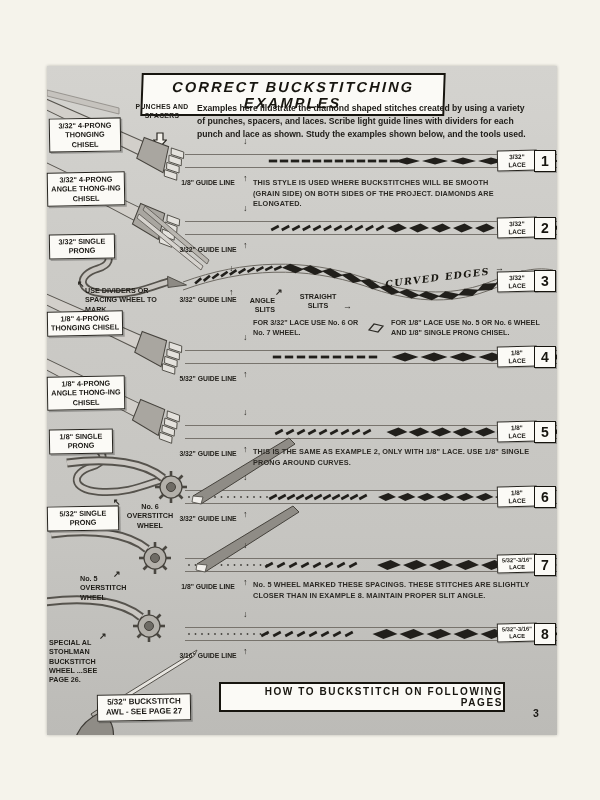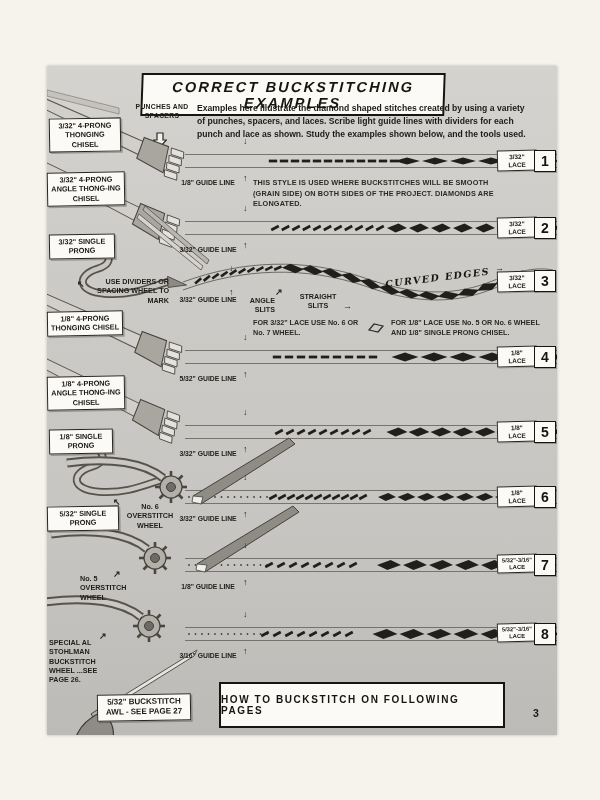--- a/index.html
+++ b/index.html
@@ -32,21 +32,21 @@
   .tool-box{position:absolute;background:#fbfaf6;border:1.2px solid #26241f;padding:2px 2px;
         font-weight:bold;font-size:7.3px;line-height:1.3;text-align:center;color:#1c1a16;
         z-index:5;box-shadow:1.5px 1.5px 0 rgba(0,0,0,.25);transform:rotate(-1deg);}
   .hand{position:absolute;font-weight:bold;font-size:7.2px;line-height:1.3;color:#1f1d18;
         z-index:5;}
   .hand.italic{}
   .curved-edges{position:absolute;left:338px;top:206px;font-style:italic;font-weight:bold;
         font-size:9.5px;letter-spacing:1.5px;color:#17150f;transform:rotate(-7deg);z-index:4;
         font-family:"DejaVu Serif",serif;}
   .banner{position:absolute;left:172px;top:616px;width:282px;background:#fbfaf6;
-        border:2px solid #17150f;text-align:left;padding:10px 0;font-weight:bold;
+        border:2px solid #17150f;text-align:right;padding:2px 0;font-weight:bold;
         font-size:10px;letter-spacing:1.6px;color:#17150f;z-index:5;}
   .pagenum{position:absolute;left:486px;top:641px;font-weight:bold;font-size:10.5px;color:#1c1a16;z-index:4;}
   .tools-layer{position:absolute;left:0;top:0;z-index:3;}
   .note3{position:absolute;font-weight:bold;font-size:7.2px;line-height:1.4;color:#2c2a25;z-index:4;}
   .diamond-glyph{position:absolute;left:320px;top:254px;z-index:4;}
 </style>
 </head>
 <body>
 
 <div class="stage">
@@ -372,23 +372,25 @@
   <div class="guide-label" style="top:112px">1/8" GUIDE LINE</div>
   <div class="guide-label" style="top:179px">3/32" GUIDE LINE</div>
   <div class="guide-label" style="top:229px">3/32" GUIDE LINE</div>
   <div class="guide-label" style="top:308px">5/32" GUIDE LINE</div>
   <div class="guide-label" style="top:383px">3/32" GUIDE LINE</div>
   <div class="guide-label" style="top:448px">3/32" GUIDE LINE</div>
   <div class="guide-label" style="top:516px">1/8" GUIDE LINE</div>
   <div class="guide-label" style="top:585px">3/16" GUIDE LINE</div>
 
   <div class="desc" style="top:112px;width:262px">THIS STYLE IS USED WHERE BUCKSTITCHES WILL BE SMOOTH (GRAIN SIDE) ON BOTH SIDES OF THE PROJECT. DIAMONDS ARE ELONGATED.</div>
+  <div class="desc" style="top:381px;width:300px">THIS IS THE SAME AS EXAMPLE 2, ONLY WITH 1/8" LACE. USE 1/8" SINGLE PRONG AROUND CURVES.</div>
+  <div class="desc" style="top:514px;width:300px">No. 5 WHEEL MARKED THESE SPACINGS. THESE STITCHES ARE SLIGHTLY CLOSER THAN IN EXAMPLE 8.   MAINTAIN PROPER SLIT ANGLE.</div>
 
   <span class="meas" style="left:30px;top:214px">↖</span>
-  <div class="hand" style="left:38px;top:211px;width:84px;text-align:right">USE DIVIDERS OR SPACING WHEEL TO MARK</div>
+  <div class="hand" style="left:38px;top:220px;width:84px;text-align:left">USE DIVIDERS OR SPACING WHEEL TO MARK</div>
   <div class="hand" style="left:194px;top:230px;width:34px;text-align:right">ANGLE SLITS</div>
   <span class="meas" style="left:228px;top:222px">↗</span>
   <div class="hand" style="left:248px;top:226px;width:46px;text-align:center">STRAIGHT SLITS</div>
   <span class="meas" style="left:296px;top:236px">→</span>
   <span class="meas" style="left:322px;top:210px">←</span>
   <div class="curved-edges">CURVED EDGES</div>
   <span class="meas" style="left:448px;top:198px">→</span>
   <div class="note3" style="left:206px;top:252px;width:114px">FOR 3/32" LACE USE No. 6 OR No. 7 WHEEL.</div>
   <div class="diamond-glyph">
     <svg width="18" height="12">

